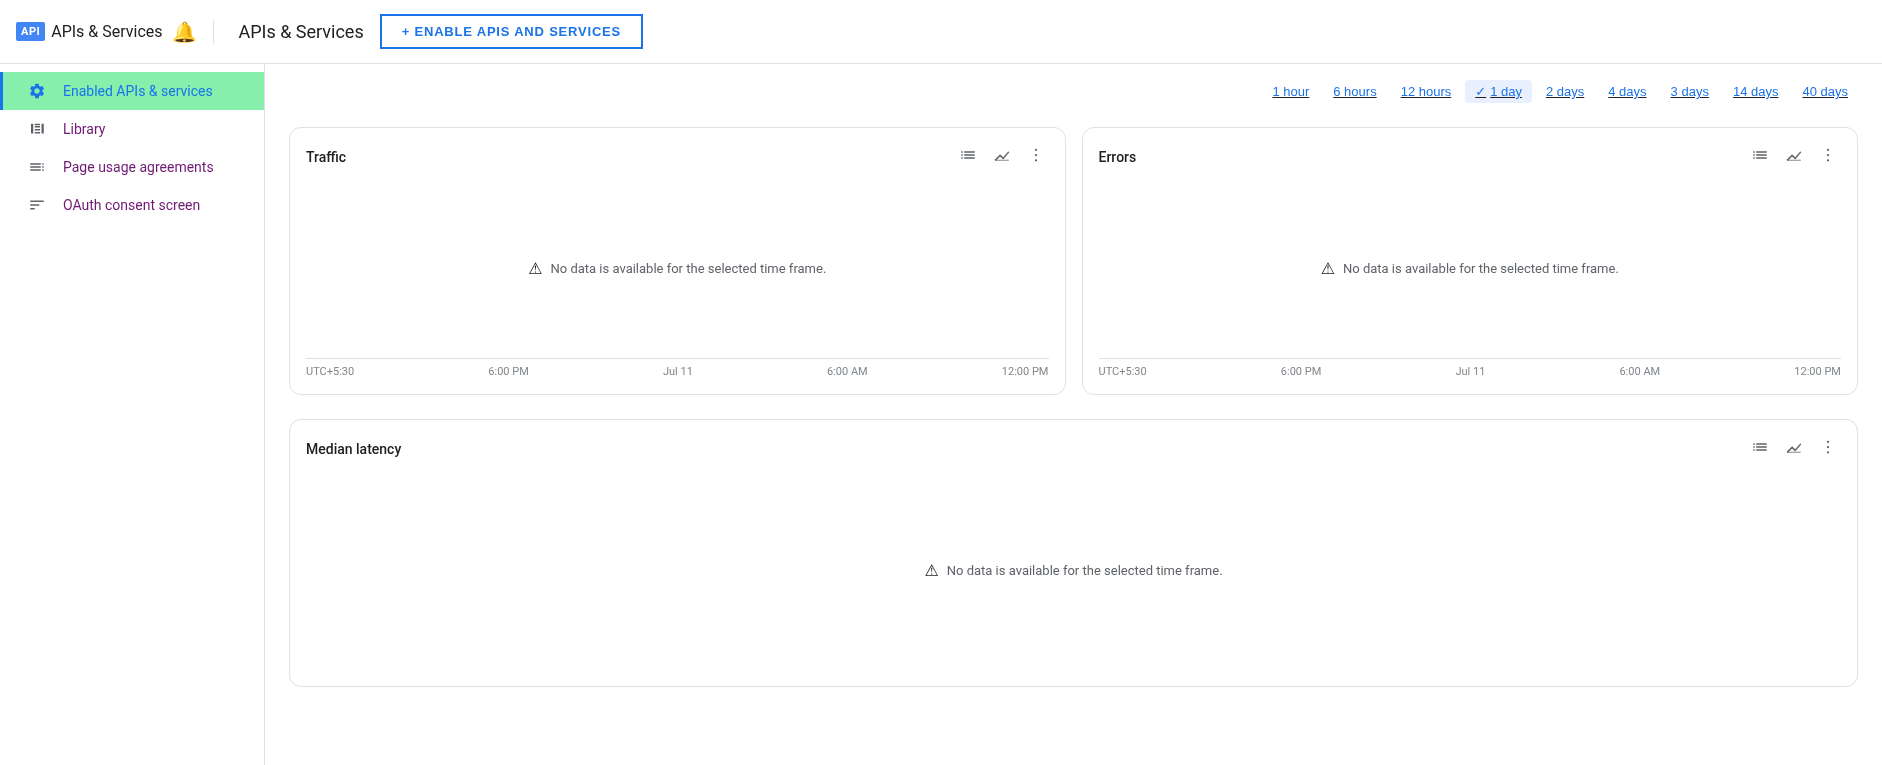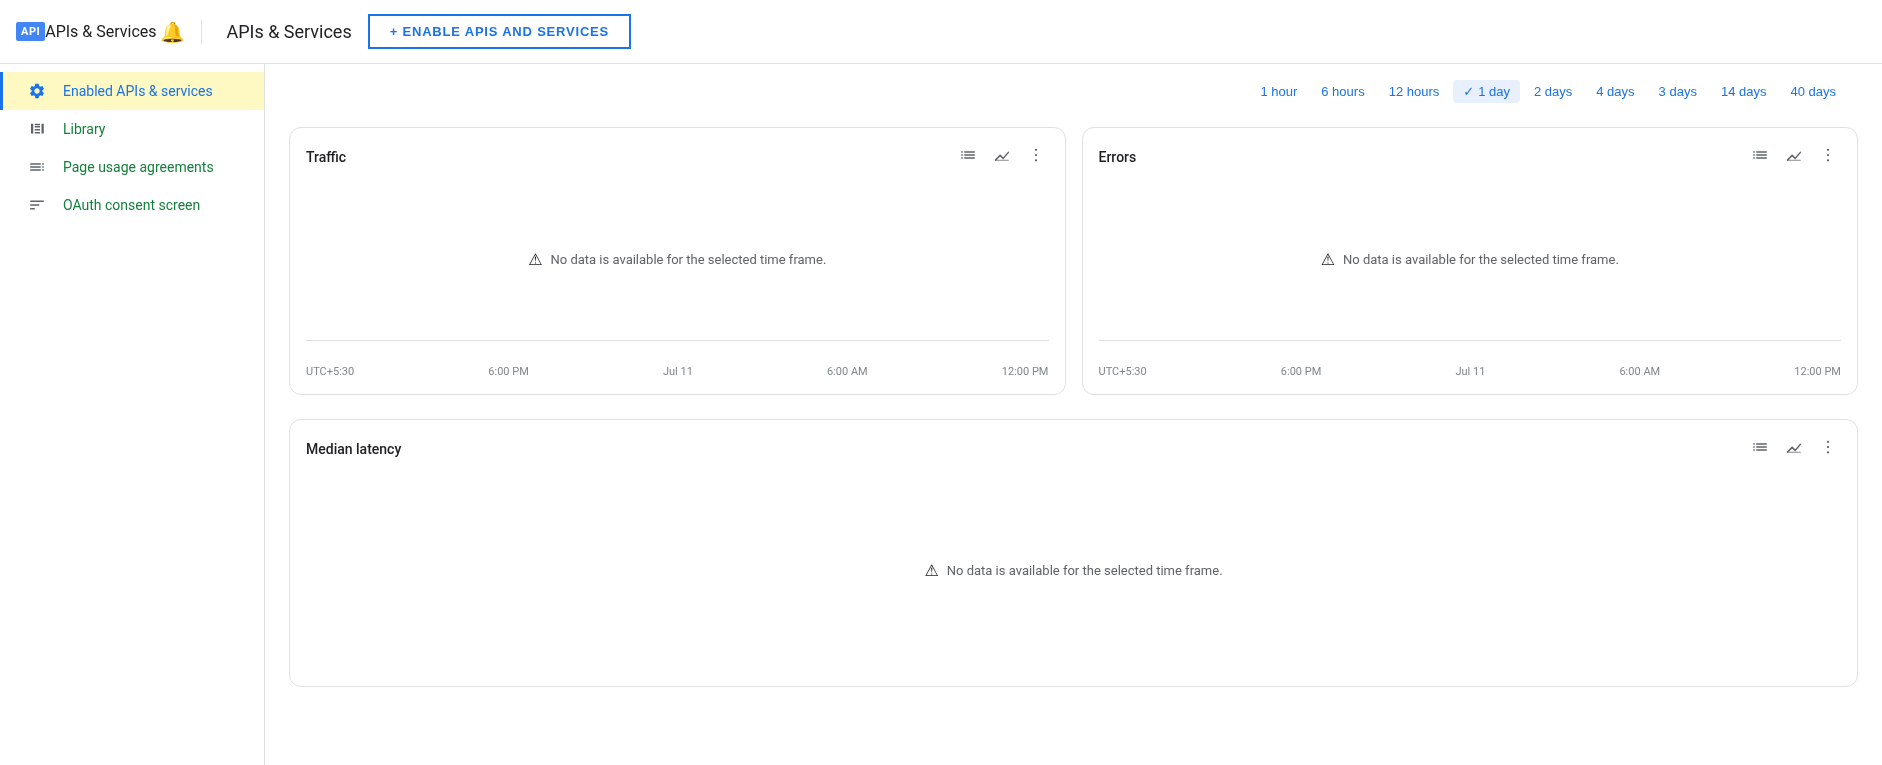--- a/index.html
+++ b/index.html
@@ -11,21 +11,21 @@
       align-items: center;
       height: 64px;
       border-bottom: 1px solid #e0e0e0;
       padding: 0 16px;
       gap: 16px;
       flex-shrink: 0;
     }
     .top-bar-logo {
       display: flex;
       align-items: center;
-      gap: 0;
+      gap: 6px;
       padding-right: 16px;
       border-right: 1px solid #e0e0e0;
     }
     .api-logo-box {
       background: #4285f4;
       color: white;
       font-weight: 700;
       font-size: 11px;
       padding: 3px 5px;
       border-radius: 2px;
@@ -77,27 +77,27 @@
       flex-shrink: 0;
       padding-top: 8px;
       overflow-y: auto;
     }
     .sidebar-item {
       display: flex;
       align-items: center;
       gap: 16px;
       padding: 10px 24px;
       cursor: pointer;
-      color: #15803d;
+      color: #701a75;
       font-size: 14px;
       border-left: 3px solid transparent;
     }
     .sidebar-item.active {
       color: #1a73e8;
-      background: #fef9c3;
+      background: #86efac;
       border-left: 3px solid #1a73e8;
     }
     .sidebar-item .icon {
       font-size: 18px;
       width: 20px;
       display: flex;
       align-items: center;
       justify-content: center;
     }
     .sidebar-item.active .icon { color: #1a73e8; }
@@ -107,22 +107,23 @@
       flex: 1;
       overflow-y: auto;
       padding: 0;
     }
 
     
     .time-filter-bar {
       display: flex;
       justify-content: flex-end;
       align-items: center;
-      padding: 16px 36px 8px;
+      padding: 16px 24px 8px;
       gap: 4px;
+      text-decoration: underline;
     }
     .time-btn {
       padding: 4px 10px;
       border: none;
       background: transparent;
       color: #1a73e8;
       cursor: pointer;
       font-size: 13px;
       border-radius: 4px;
     }
@@ -192,21 +193,21 @@
     }
     .warning-icon {
       color: #202124;
       font-size: 16px;
     }
     .chart-axis {
       display: flex;
       justify-content: space-between;
       align-items: flex-end;
       border-top: 1px solid #e0e0e0;
-      padding-top: 24px;
+      padding-top: 6px;
       margin-top: auto;
     }
     .axis-label {
       font-size: 11px;
       color: #80868b;
     }
   </style>
 </head>
 <body>
 

